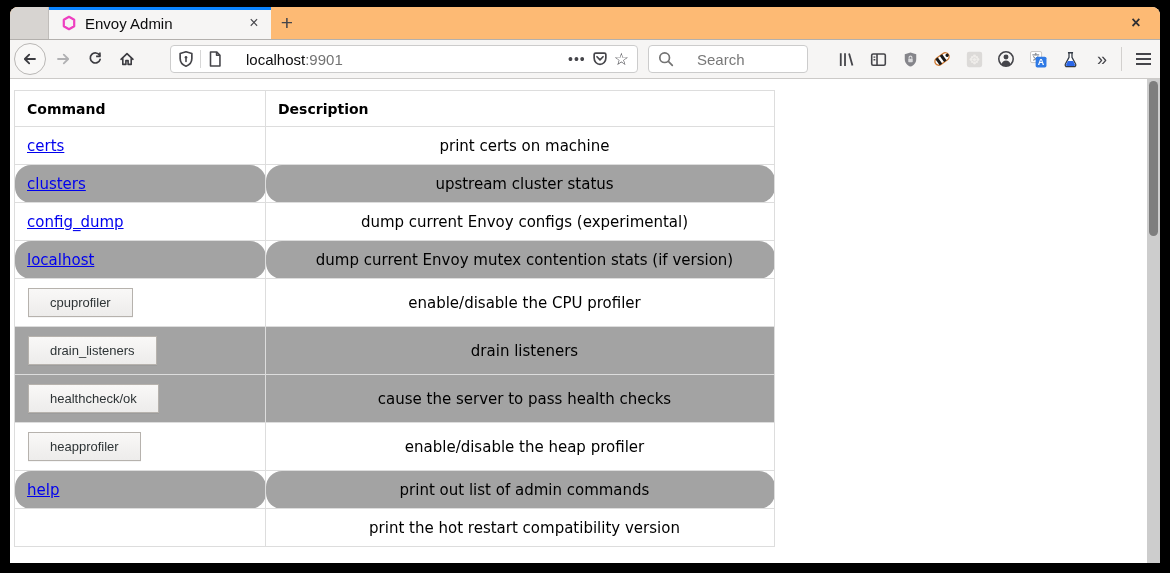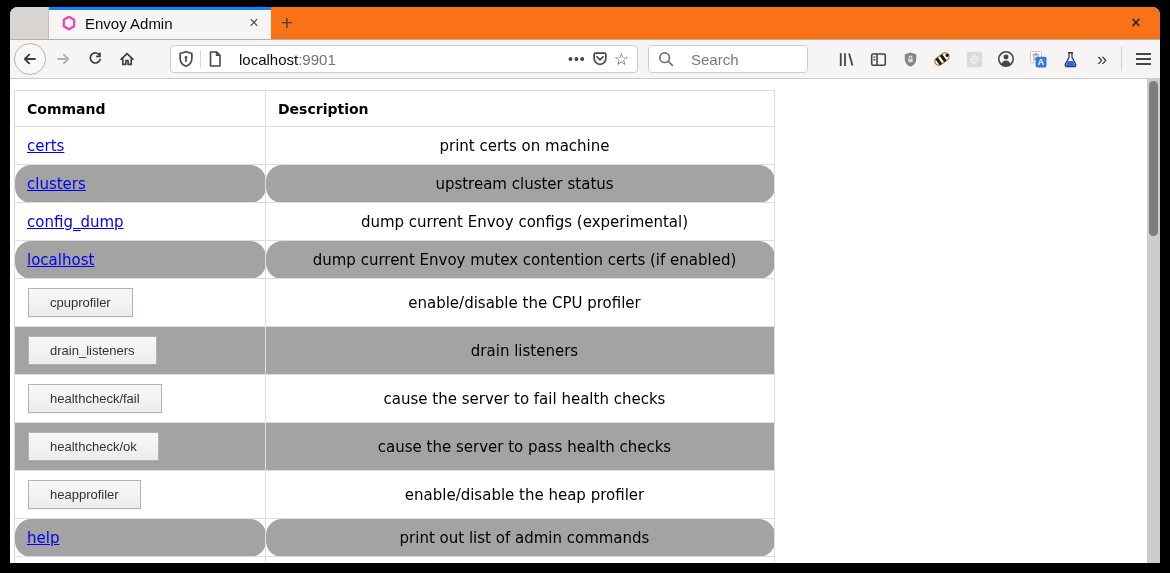--- a/index.html
+++ b/index.html
@@ -1,21 +1,21 @@
 <!DOCTYPE html>
 <html><head>
 <meta charset="utf-8">
 <style>
   html,body{margin:0;padding:0;background:#000;}
   body{width:1170px;height:573px;position:relative;overflow:hidden;
        font-family:"Liberation Sans",sans-serif;-webkit-font-smoothing:antialiased;}
   .window{position:absolute;left:10px;top:7px;width:1150px;height:556px;
           border-radius:8px 8px 0 0;overflow:hidden;background:#fff;}
   
-  .tabbar{height:33px;background:#f97316;border-bottom:1px solid #b3b0ad;
+  .tabbar{height:33px;background:#fdba74;border-bottom:1px solid #b3b0ad;
           display:flex;align-items:stretch;position:relative;box-sizing:border-box;}
   .tab-spacer{width:38px;background:#d7d4d1;border-right:1px solid #c0bdba;}
   .tab{width:222px;background:#f6f5f4;position:relative;display:flex;align-items:center;
        padding:0 6px 0 12px;box-sizing:border-box;}
   .tab-accent{position:absolute;left:0;top:0;right:0;height:3px;}
   .tab-title{font-size:15px;color:#0c0c0d;margin-left:8px;white-space:nowrap;overflow:hidden;}
   .tab-close{margin-left:auto;font-size:16px;color:#4a4a4f;width:22px;height:22px;
              display:flex;align-items:center;justify-content:center;cursor:default;}
   .newtab{width:32px;display:flex;align-items:center;justify-content:center;
           font-size:21px;color:#45454a;}
@@ -23,23 +23,23 @@
              align-items:center;justify-content:center;font-size:16px;font-weight:bold;color:#2f2f33;}
   
   .toolbar{height:39px;background:#f6f5f4;border-bottom:1px solid #cccac8;
            display:flex;align-items:center;padding:0 0 0 4px;box-sizing:border-box;}
   .navbtn{width:30px;height:30px;display:flex;align-items:center;justify-content:center;flex:none;}
   .back-circle{width:32px;height:32px;border-radius:50%;border:1px solid #b9b7b5;background:#f9f8f7;
                display:flex;align-items:center;justify-content:center;box-sizing:border-box;flex:none;}
   .barbox{height:28px;background:#fff;border:1px solid #ccc;border-radius:4px;
           display:flex;align-items:center;box-sizing:border-box;flex:none;}
   .urlbar{width:468px;margin-left:28px;padding:0 8px 0 6px;gap:5px;}
-  .searchbar{width:160px;margin-left:10px;padding:0 8px;gap:14px;align-items:center;}
+  .searchbar{width:160px;margin-left:10px;padding:0 8px;gap:20px;align-items:center;}
   .vdiv{width:1px;height:18px;background:#d7d7d7;flex:none;}
-  .url-text{font-size:15px;color:#0c0c0d;margin-left:10px;flex:1;white-space:nowrap;}
+  .url-text{font-size:15px;color:#0c0c0d;margin-left:17px;flex:1;white-space:nowrap;}
   .url-port{color:#737373;}
   .dots{font-size:14px;color:#45454a;letter-spacing:1px;flex:none;}
   .star{font-size:17px;color:#45454a;flex:none;line-height:1;}
   .search-input{border:none;outline:none;background:transparent;font-size:15px;
                 font-family:"Liberation Sans",sans-serif;color:#0c0c0d;width:110px;}
   .search-input::placeholder{color:#787878;opacity:1;}
   .ext-row{display:flex;align-items:center;gap:14px;margin-left:29px;}
   .icon18{width:18px;height:18px;display:flex;align-items:center;justify-content:center;flex:none;}
   .chevrons{font-size:18px;color:#45454a;margin-left:14px;width:18px;text-align:center;flex:none;}
   .toolbar-sep{width:1px;height:24px;background:#d2d0ce;margin:0 10px;flex:none;}
@@ -257,33 +257,29 @@
           <tr class="alt link-row">
             <td class="cmd"><a href="#" class="cmdlink">clusters</a></td>
             <td class="desc">upstream cluster status</td>
           </tr>
           <tr class="link-row">
             <td class="cmd"><a href="#" class="cmdlink">config_dump</a></td>
             <td class="desc">dump current Envoy configs (experimental)</td>
           </tr>
           <tr class="alt link-row">
             <td class="cmd"><a href="#" class="cmdlink">localhost</a></td>
-            <td class="desc">dump current Envoy mutex contention certs (if enabled)</td>
+            <td class="desc">dump current Envoy mutex contention stats (if version)</td>
           </tr>
           <tr class="btn-row">
             <td class="cmd"><button class="cmdbtn">cpuprofiler</button></td>
             <td class="desc">enable/disable the CPU profiler</td>
           </tr>
           <tr class="alt btn-row">
             <td class="cmd"><button class="cmdbtn">drain_listeners</button></td>
             <td class="desc">drain listeners</td>
-          </tr>
-          <tr class="btn-row">
-            <td class="cmd"><button class="cmdbtn">healthcheck/fail</button></td>
-            <td class="desc">cause the server to fail health checks</td>
           </tr>
           <tr class="alt btn-row">
             <td class="cmd"><button class="cmdbtn">healthcheck/ok</button></td>
             <td class="desc">cause the server to pass health checks</td>
           </tr>
           <tr class="btn-row">
             <td class="cmd"><button class="cmdbtn">heapprofiler</button></td>
             <td class="desc">enable/disable the heap profiler</td>
           </tr>
           <tr class="alt link-row">

